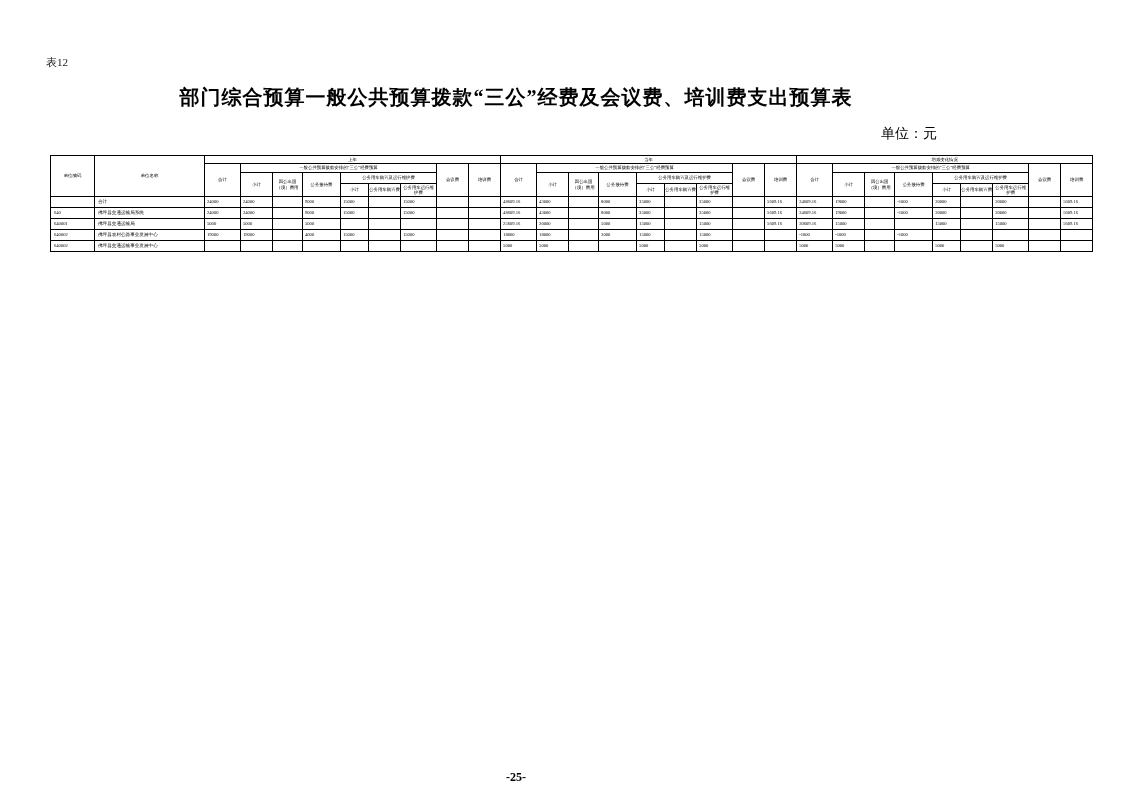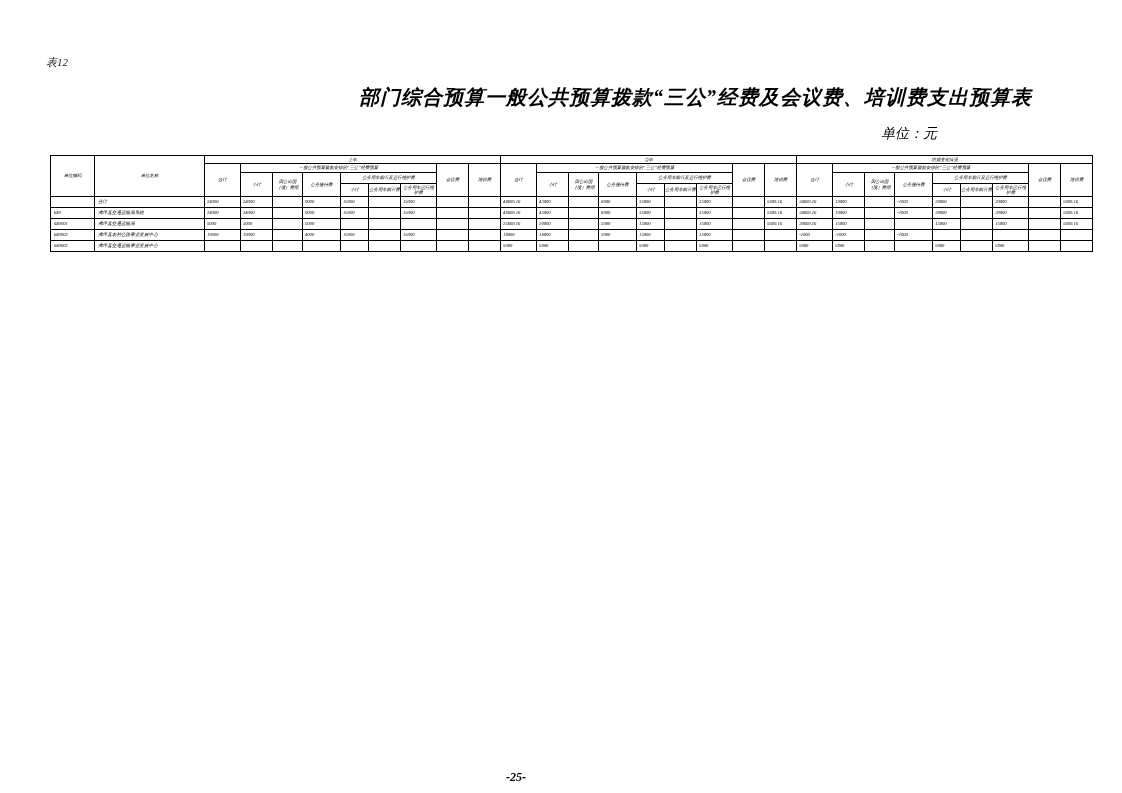--- a/index.html
+++ b/index.html
@@ -13,36 +13,35 @@
     font-family: "Liberation Serif", serif;
     color: #000000;
     position: relative;
     overflow: hidden;
   }
   .page {
     position: relative;
     width: 1032px;
     height: 793px;
     box-sizing: border-box;
-    font-style: italic;
   }
   .sheet-label {
     position: absolute;
     left: 46px;
     top: 55px;
     font-size: 11px;
     color: #1a1a1a;
     font-family: "Liberation Serif", serif;
   }
   .doc-title {
     position: absolute;
     left: 0;
     right: 0;
     top: 84px;
-    text-align: right;
+    text-align: center;
     font-size: 20px;
     font-weight: bold;
     letter-spacing: 1px;
     font-family: "Liberation Serif", serif;
   }
   .unit-label {
     position: absolute;
     right: 95px;
     top: 125px;
     font-size: 14px;

